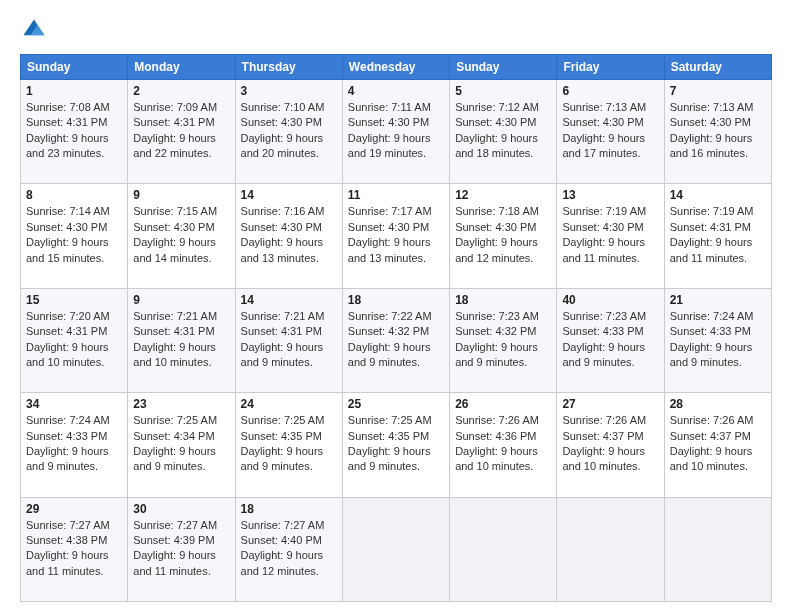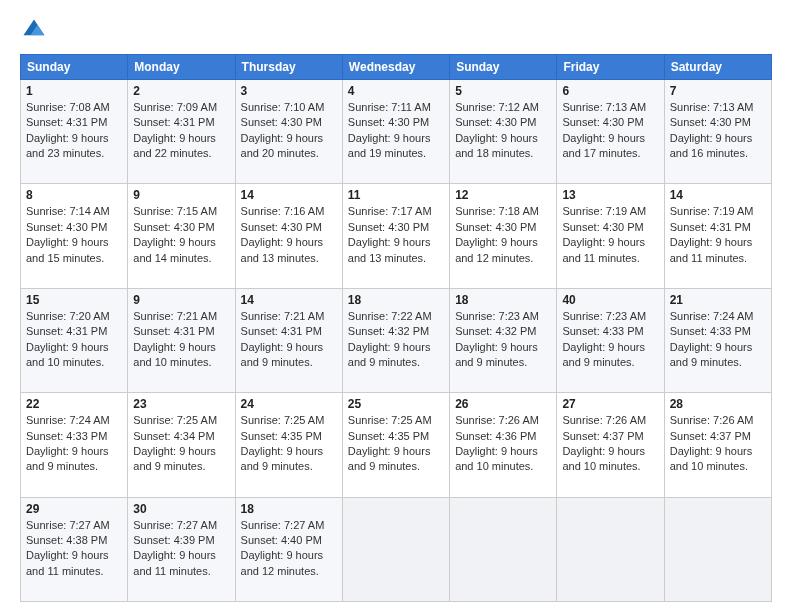--- a/index.html
+++ b/index.html
@@ -219,21 +219,21 @@
             <span class="day-num">40</span>
             <div class="day-info">Sunrise: 7:23 AM<br>Sunset: 4:33 PM<br>Daylight: 9 hours and 9 minutes.</div>
           </td>
           <td>
             <span class="day-num">21</span>
             <div class="day-info">Sunrise: 7:24 AM<br>Sunset: 4:33 PM<br>Daylight: 9 hours and 9 minutes.</div>
           </td>
         </tr>
         <tr>
           <td>
-            <span class="day-num">22</span>
+            <span class="day-num">34</span>
             <div class="day-info">Sunrise: 7:24 AM<br>Sunset: 4:33 PM<br>Daylight: 9 hours and 9 minutes.</div>
           </td>
           <td>
             <span class="day-num">23</span>
             <div class="day-info">Sunrise: 7:25 AM<br>Sunset: 4:34 PM<br>Daylight: 9 hours and 9 minutes.</div>
           </td>
           <td>
             <span class="day-num">24</span>
             <div class="day-info">Sunrise: 7:25 AM<br>Sunset: 4:35 PM<br>Daylight: 9 hours and 9 minutes.</div>
           </td>

